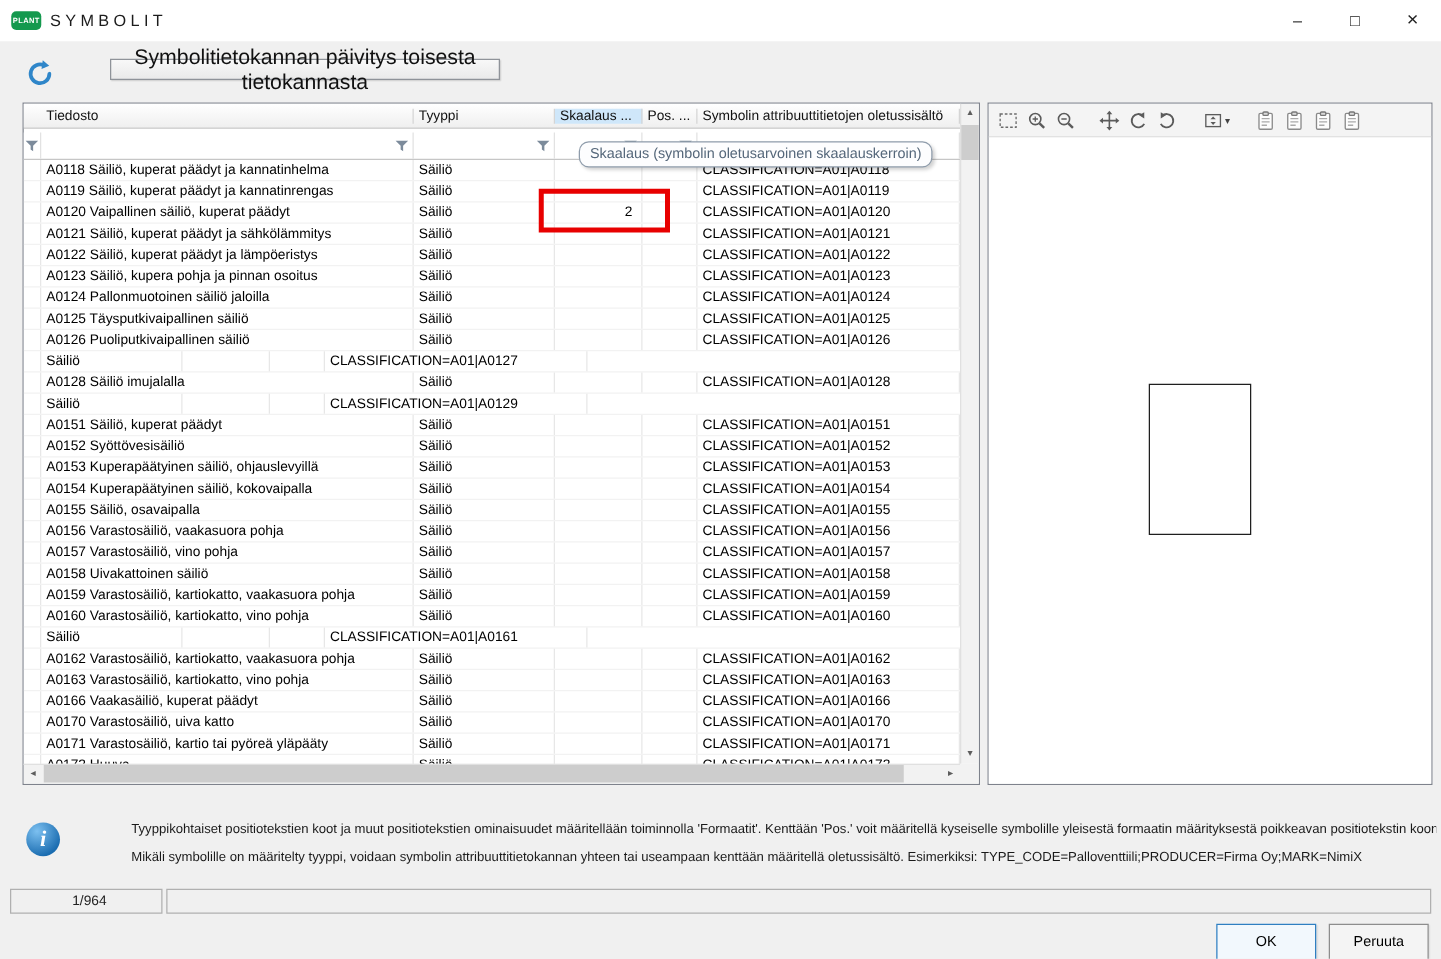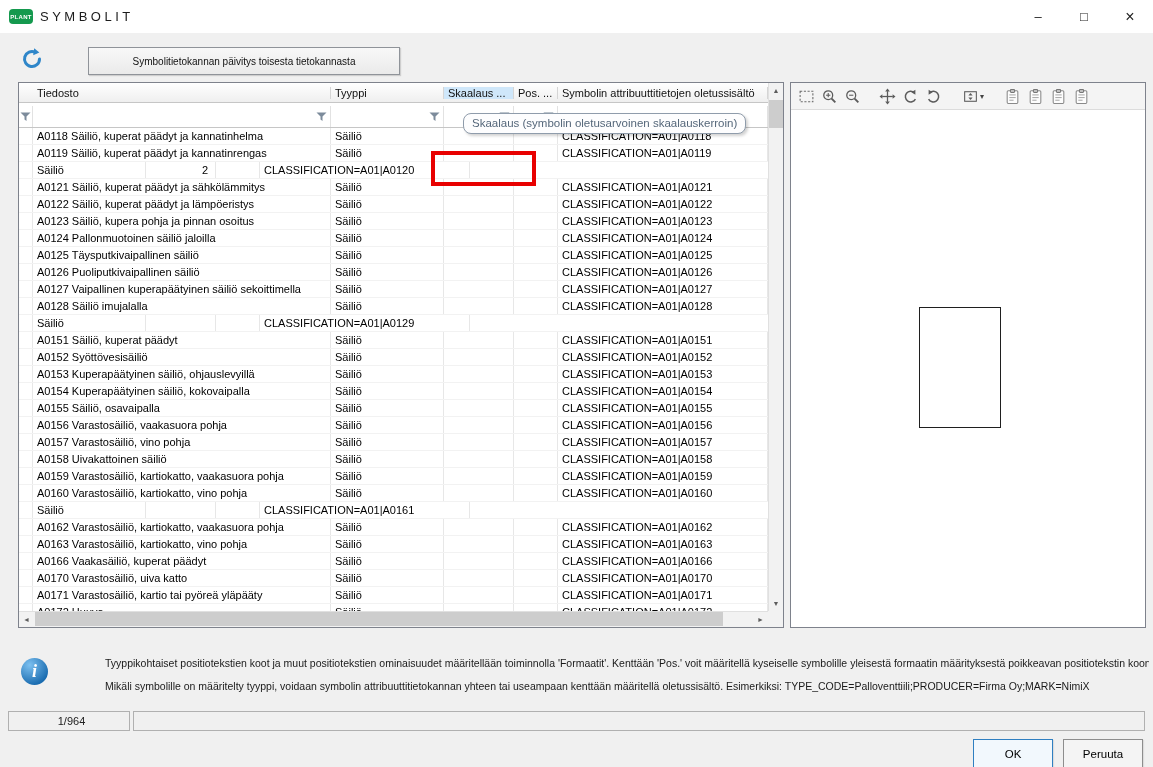--- a/index.html
+++ b/index.html
@@ -14,23 +14,23 @@
   .logo { margin-left:9px; width:24px; height:15px; background:#14994e; border-radius:4px;
           color:#fff; font-size:6px; font-weight:bold; letter-spacing:.3px;
           display:flex; align-items:center; justify-content:center; }
   .apptitle { margin-left:7px; font-size:13px; letter-spacing:3.5px; color:#1c1c1c; font-weight:500; }
   .winbtns { margin-left:auto; display:flex; height:100%; }
   .winbtn { width:46px; height:100%; display:flex; align-items:center; justify-content:center; font-size:13px; color:#222; cursor:default; }
   .winbtn.close { font-size:16px; }
 
   
   .sync-btn { position:absolute; left:20px; top:47px; width:24px; height:24px; border:none; background:transparent; padding:0; }
-  .update-btn { position:absolute; left:88px; top:47px; width:312px; height:28px;
+  .update-btn { position:absolute; left:88px; top:47px; width:312px; height:17px;
     background:linear-gradient(#f8f8f8,#eaeaea); border:1px solid #8f9399; box-shadow:1px 1px 1px rgba(0,0,0,.14);
-    font-family:inherit; font-size:10px; color:#111; display:flex; align-items:center; justify-content:center; }
+    font-family:inherit; font-size:17px; color:#111; display:flex; align-items:center; justify-content:center; }
 
   
   .table-panel { position:absolute; left:18px; top:82px; width:766px; height:546px; background:#fff; border:1px solid #7e828c; }
   .thead { position:absolute; left:0; top:0; width:749px; height:20px; display:flex;
            background:linear-gradient(#ffffff,#efefef); border-bottom:1px solid #c6c6c6;align-items:center; }
   .hcell { border-right:1px solid #d5d5d5; font-size:11px; color:#111; display:flex; align-items:center;
            padding-left:4px; overflow:hidden; white-space:nowrap; }
   .hcell.hovered { background:#cfe7fa; }
   .tfilter { position:absolute; left:0; top:23px; width:749px; height:22px; display:flex;
              background:#ffffff; border-bottom:1px solid #c6c6c6; }
@@ -170,20 +170,21 @@
       <div class="trow">
         <div class="tcell c0"></div>
         <div class="tcell c1">A0119 Säiliö, kuperat päädyt ja kannatinrengas</div>
         <div class="tcell c2">Säiliö</div>
         <div class="tcell c3"></div>
         <div class="tcell c4"></div>
         <div class="tcell c5">CLASSIFICATION=A01|A0119</div>
       </div>
       <div class="trow">
         <div class="tcell c0"></div>
+        <div class="tcell c1">A0120 Vaipallinen säiliö, kuperat päädyt</div>
         <div class="tcell c2">Säiliö</div>
         <div class="tcell c3">2</div>
         <div class="tcell c4"></div>
         <div class="tcell c5">CLASSIFICATION=A01|A0120</div>
       </div>
       <div class="trow">
         <div class="tcell c0"></div>
         <div class="tcell c1">A0121 Säiliö, kuperat päädyt ja sähkölämmitys</div>
         <div class="tcell c2">Säiliö</div>
         <div class="tcell c3"></div>
@@ -225,21 +226,20 @@
       <div class="trow">
         <div class="tcell c0"></div>
         <div class="tcell c1">A0126 Puoliputkivaipallinen säiliö</div>
         <div class="tcell c2">Säiliö</div>
         <div class="tcell c3"></div>
         <div class="tcell c4"></div>
         <div class="tcell c5">CLASSIFICATION=A01|A0126</div>
       </div>
       <div class="trow">
         <div class="tcell c0"></div>
-        <div class="tcell c1">A0127 Vaipallinen kuperapäätyinen säiliö sekoittimella</div>
         <div class="tcell c2">Säiliö</div>
         <div class="tcell c3"></div>
         <div class="tcell c4"></div>
         <div class="tcell c5">CLASSIFICATION=A01|A0127</div>
       </div>
       <div class="trow">
         <div class="tcell c0"></div>
         <div class="tcell c1">A0128 Säiliö imujalalla</div>
         <div class="tcell c2">Säiliö</div>
         <div class="tcell c3"></div>

